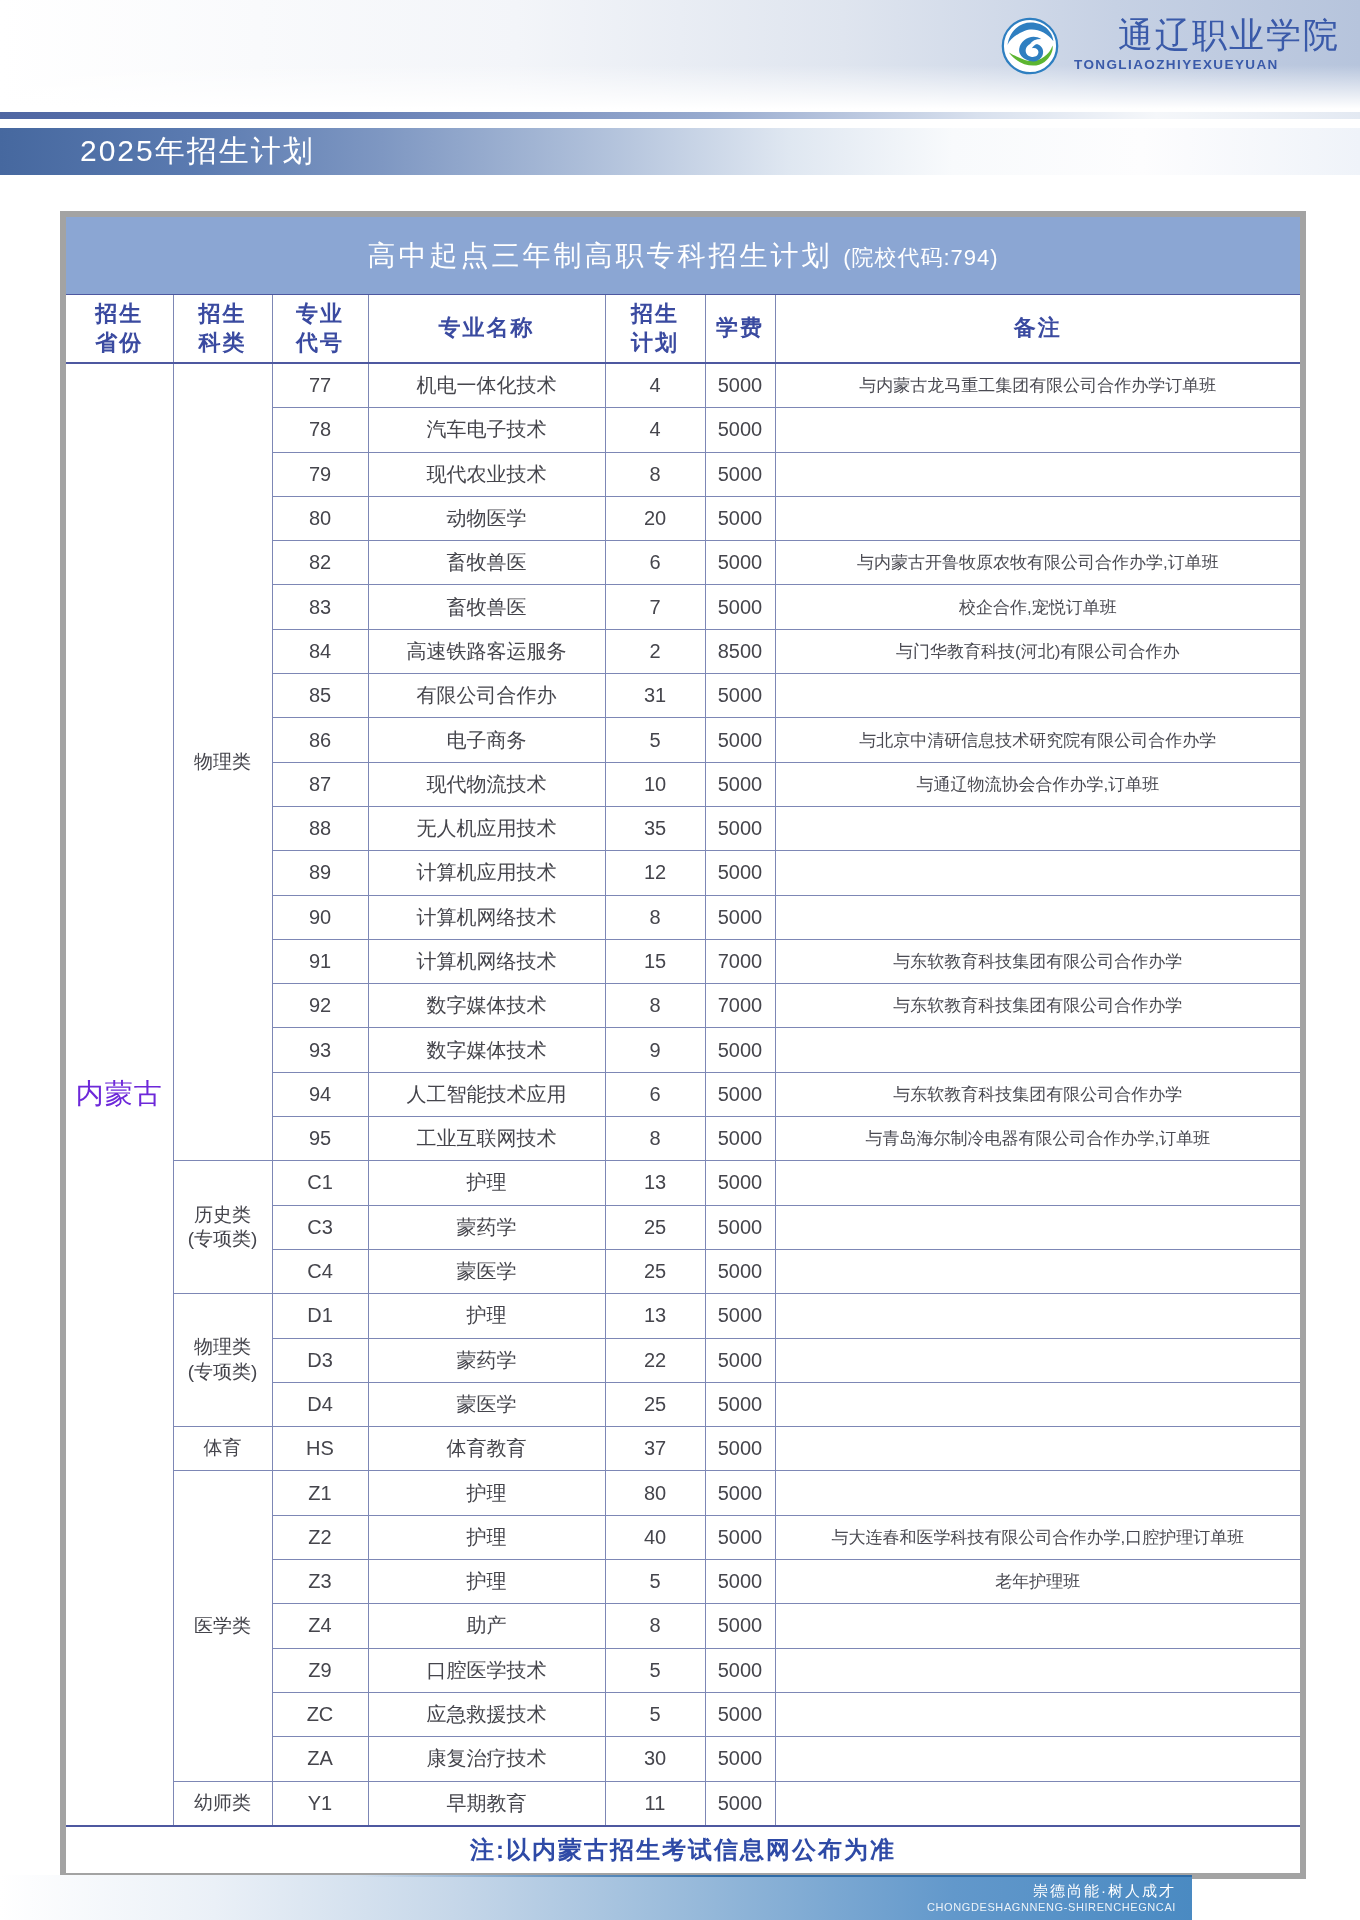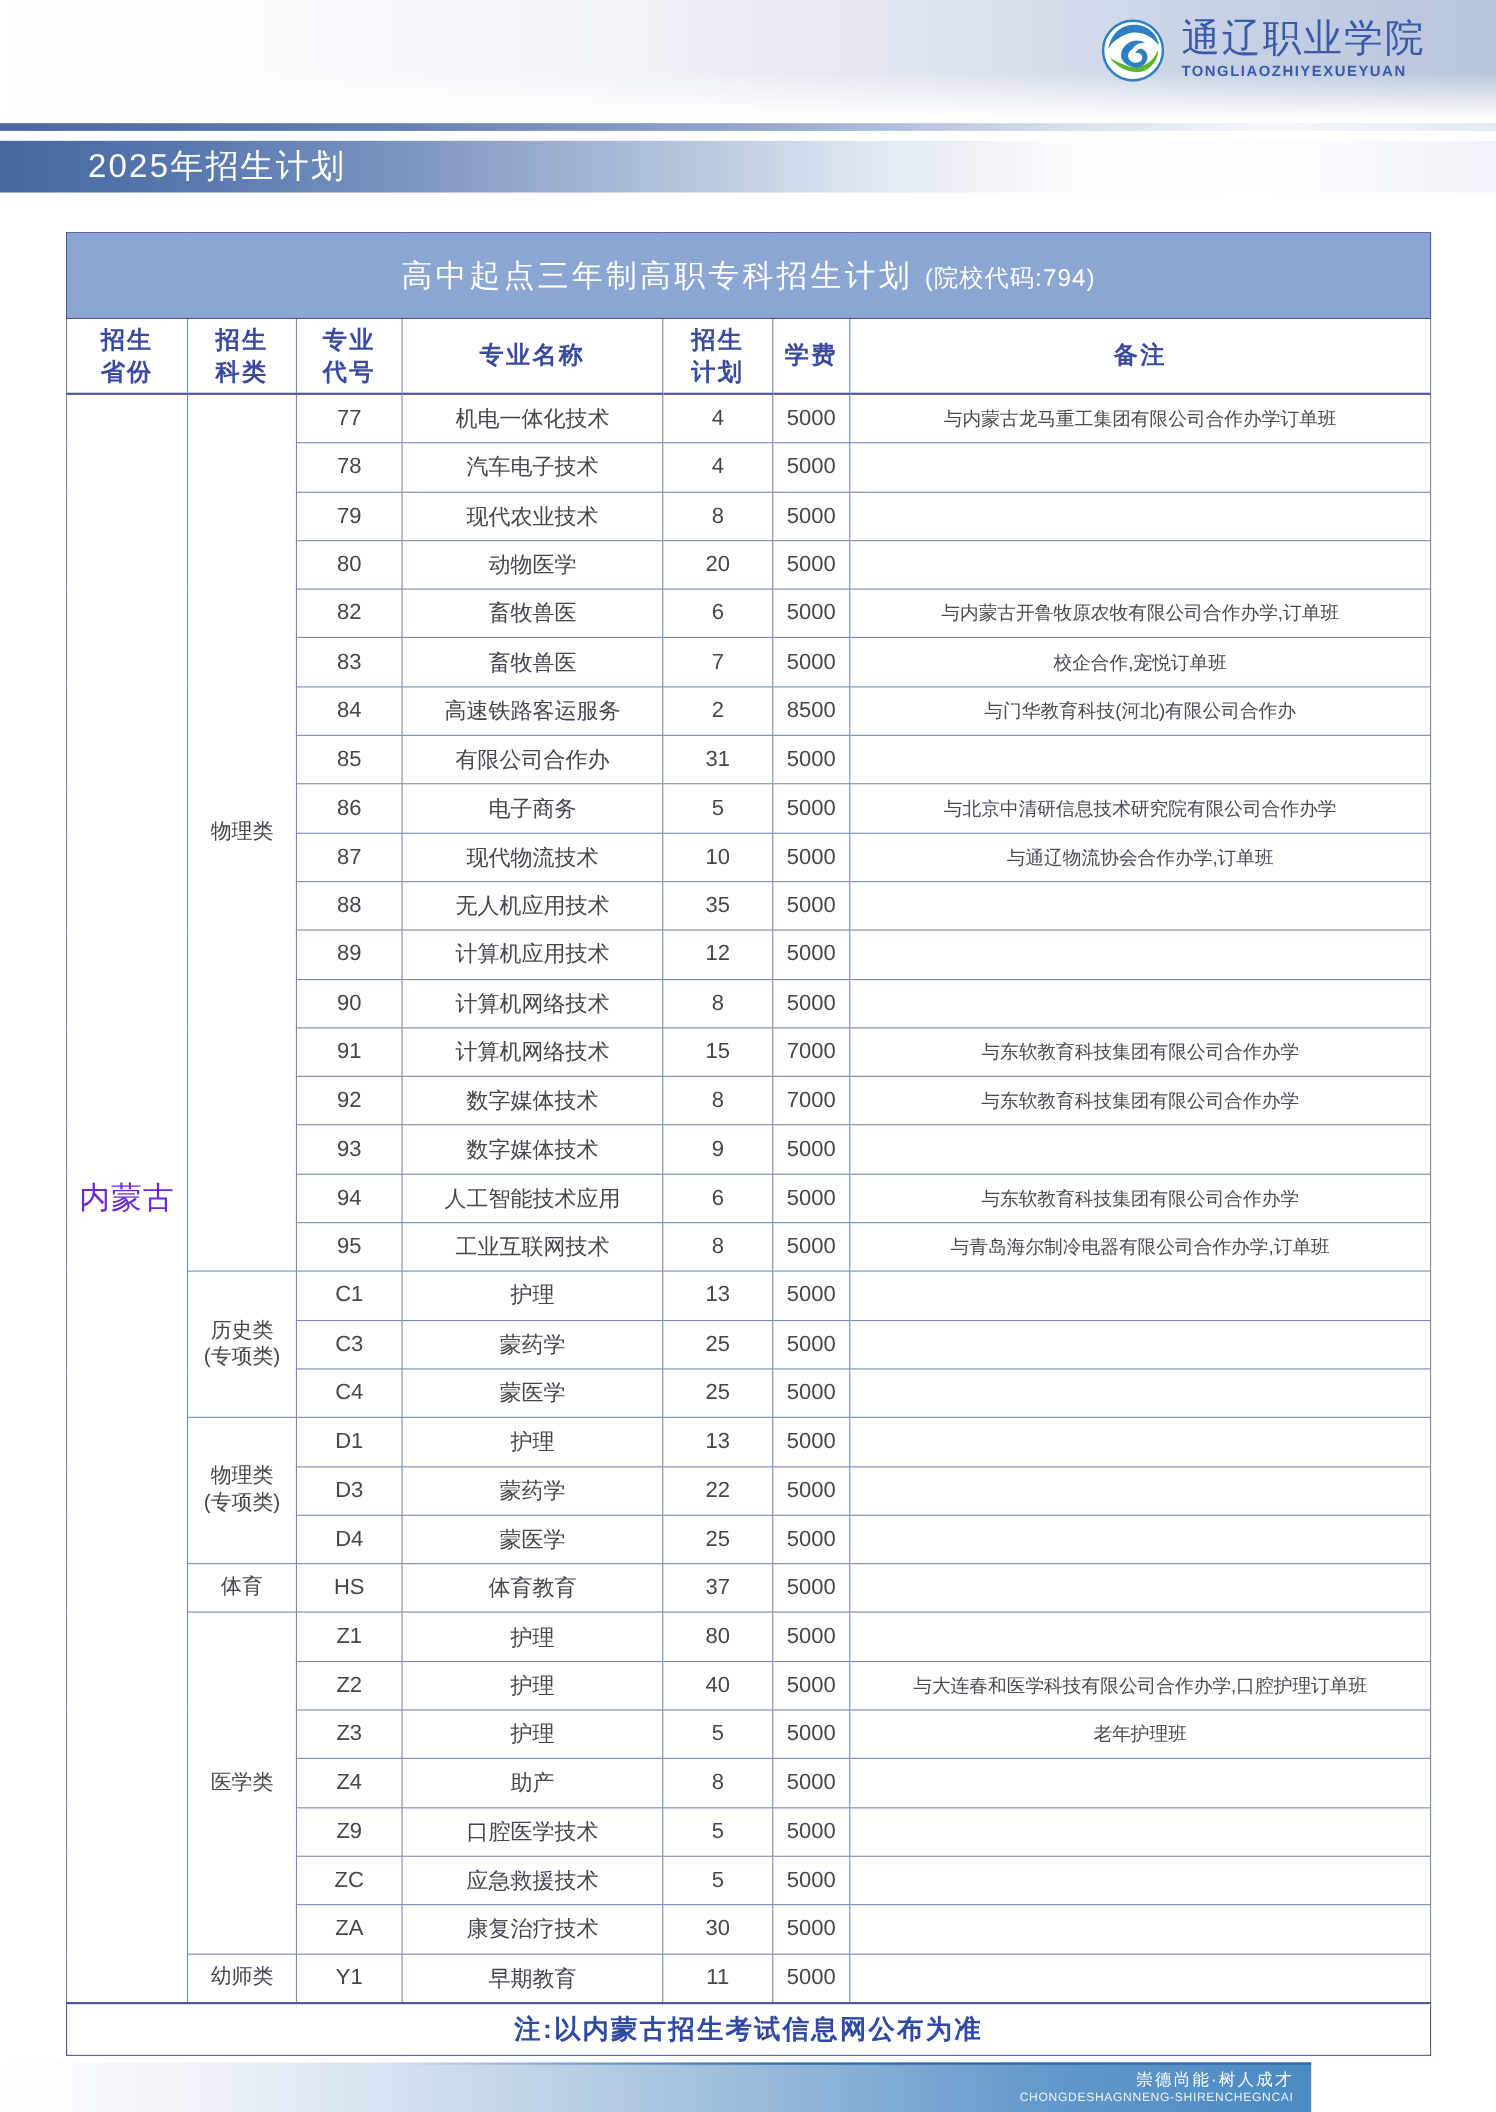--- a/index.html
+++ b/index.html
@@ -10,21 +10,21 @@
   
   .top-band{
     position:absolute;top:0;left:0;width:1360px;height:112px;
     background:
       linear-gradient(180deg,rgba(255,255,255,0) 58%,#ffffff 97%),
       linear-gradient(90deg,#ffffff 0%,#f3f5f9 38%,#dfe5ef 62%,#c6d1e4 82%,#b6c4dc 100%);
   }
   .brand{position:absolute;top:14px;left:1000px;display:flex;align-items:flex-start;}
   .logo{width:60px;height:60px;margin-top:2px;}
   .brand-text{margin-left:14px;display:flex;flex-direction:column;}
-  .brand-cn{font-size:35px;color:#3a5aa9;letter-spacing:2px;font-weight:500;line-height:1.2;white-space:nowrap;}
+  .brand-cn{font-size:35px;color:#3a5aa9;letter-spacing:2px;font-weight:500;line-height:1.2;white-space:nowrap;margin-left:44px;}
   .brand-en{font-size:13.5px;color:#3a5aa9;letter-spacing:1.4px;font-weight:600;margin-top:1px;white-space:nowrap;}
   
   .rule{
     position:absolute;top:112px;left:0;width:1360px;height:7px;
     background:linear-gradient(90deg,#4f66a2 0%,#647db4 25%,#97aace 52%,#d9e1ee 72%,#f5f7fa 85%,#e3e9f2 100%);
   }
   
   .title-bar{
     position:absolute;top:128px;left:0;width:1360px;height:47px;
     background:linear-gradient(90deg,#46689f 0%,#5a7ab0 14%,#7e97c2 28%,#b3c3dc 45%,#dfe7f1 58%,#f8fafc 70%,#fdfdfe 84%,#eff3f9 100%);
@@ -50,21 +50,21 @@
   td.remark-cell{font-size:17px;color:#4a4a52;}
   td.category-cell{font-size:19px;line-height:1.3;color:#45454c;border-radius:22px;}
   td.province-cell{
     vertical-align:top;padding-top:455px;font-size:28px;font-weight:400;
     color:#6d28d9;letter-spacing:1px;
   }
   tr.note-row td{
     height:46px;color:#2e4aa6;font-size:24px;font-weight:700;letter-spacing:2px;
     border:1px solid #4d58a0;border-top:2px solid #4d58a0;
   }
-  table.plan{border:1px solid #a3a3a3;}
+  table.plan{border:6px solid #a3a3a3;}
   
   .footer{
     position:absolute;left:0;top:1875px;width:1192px;height:45px;
     background:linear-gradient(90deg,#ffffff 0%,#eaf0f7 18%,#c6d7e9 38%,#93b7d9 60%,#6298cb 80%,#4a8ac2 100%);
   }
   .footer::before{
     content:"";position:absolute;top:0;left:30%;right:0;height:2px;
     background:linear-gradient(90deg,rgba(47,107,166,0) 0%,#2f6ba6 45%,#2f6ba6 100%);
   }
   .footer-text{position:absolute;right:16px;top:6px;text-align:right;color:#ffffff;}

